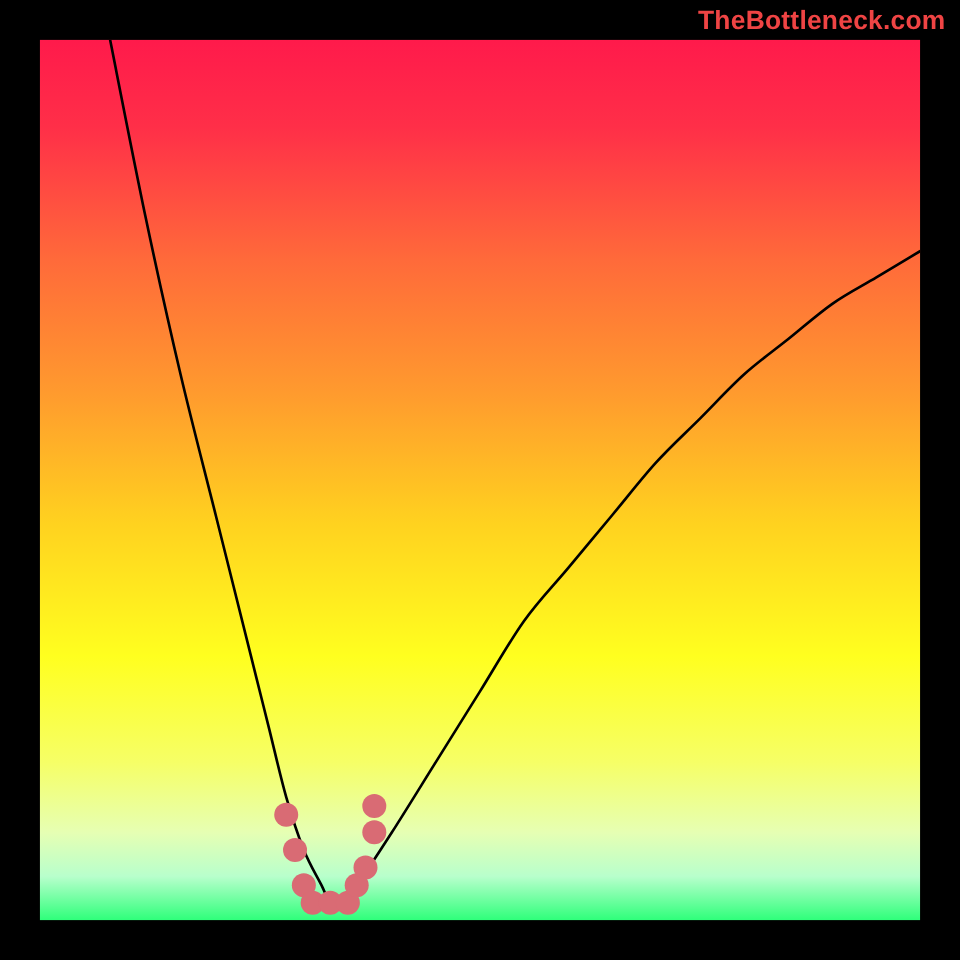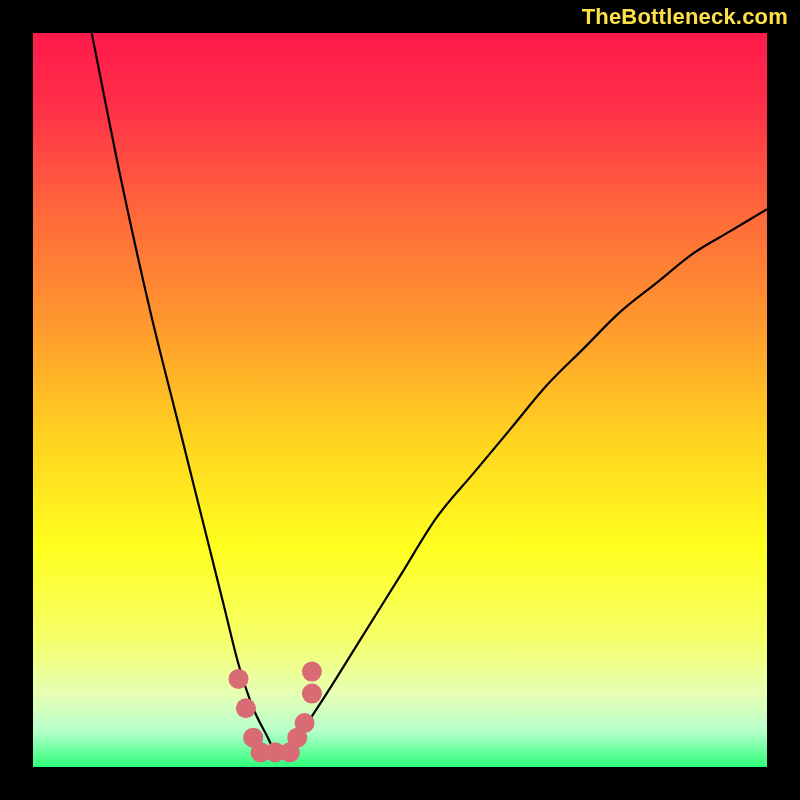--- a/index.html
+++ b/index.html
@@ -14,21 +14,21 @@
   .frame {
     position: relative;
     width: 800px;
     height: 800px;
     background: #000;
   }
   .watermark {
     position: absolute;
     top: 4px;
     right: 12px;
-    color: #fde047;
+    color: #ef4444;
     font-size: 22px;
     font-weight: 600;
     letter-spacing: 0.2px;
     z-index: 10;
   }
   .plot {
     position: absolute;
     left: 33px;
     top: 33px;
     width: 734px;

